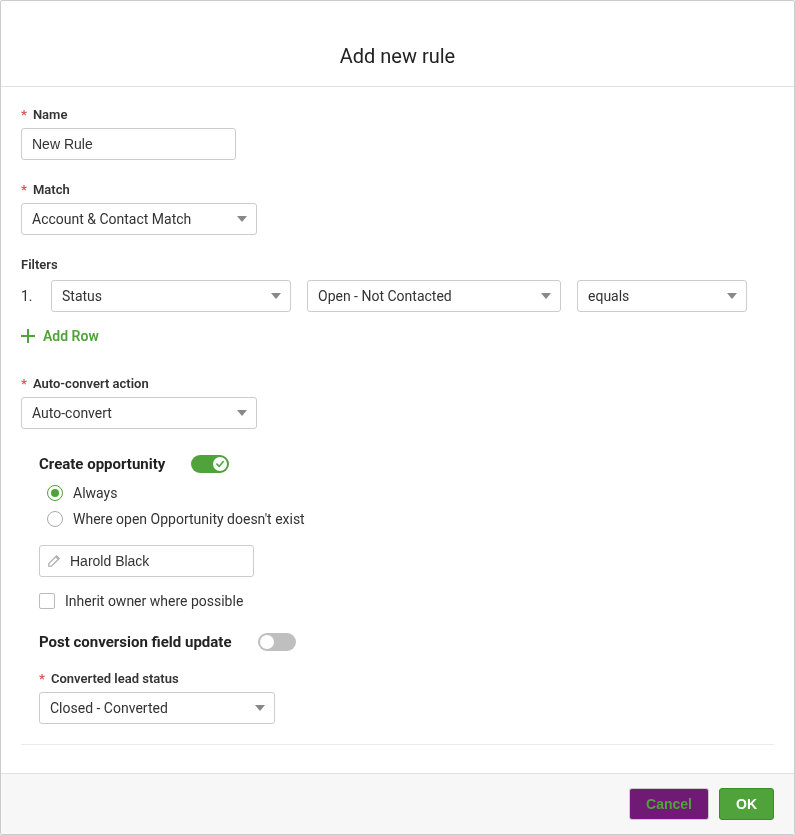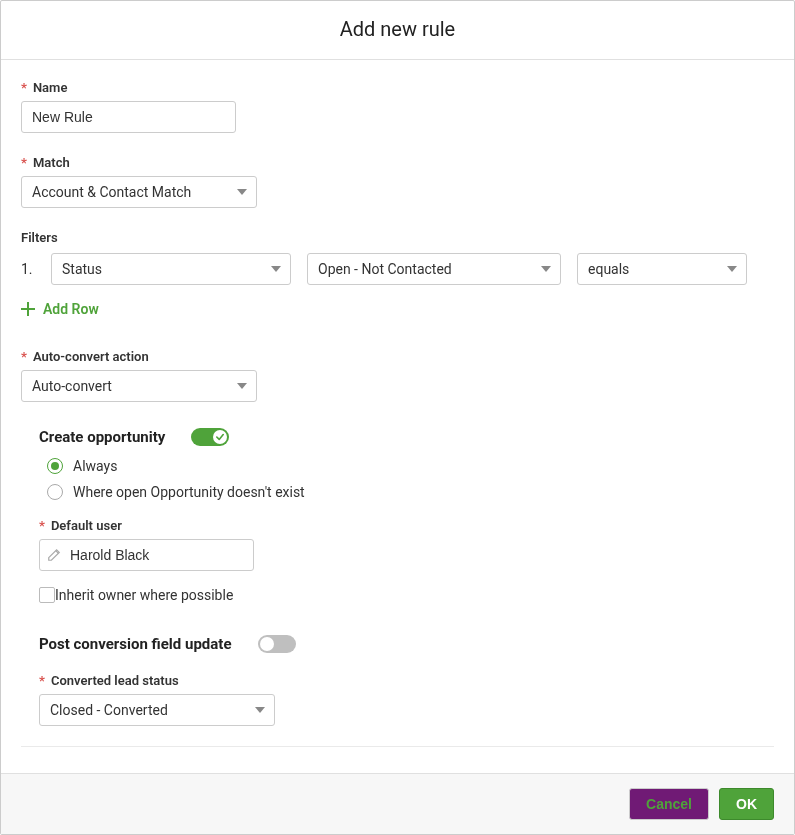--- a/index.html
+++ b/index.html
@@ -1,19 +1,19 @@
 <!DOCTYPE html>
 <html><head>
 <meta charset="utf-8">
 <style>
   * { box-sizing: border-box; }
   html, body { margin: 0; padding: 0; font-family: -apple-system, BlinkMacSystemFont, "Segoe UI", Roboto, Helvetica, Arial, sans-serif; font-size: 14px; color: #333; background: #fff; }
   .modal { width: 795px; height: 835px; border: 1px solid #ccc; border-radius: 2px; display: flex; flex-direction: column; position: relative; box-shadow: 0 0 0 1px rgba(0,0,0,0.02); background: #fff; }
   .modal-header { text-align: center; padding: 16px 0 18px 0; border-bottom: 1px solid #e0e0e0; }
-  .modal-title { font-size: 20px; font-weight: 400; color: #222; }
+  .modal-title { font-size: 20px; font-weight: 400; color: #222; margin-top: 27px; }
   .modal-body { padding: 20px 20px 10px 20px; flex: 1; overflow: auto; }
   .field-label { font-weight: 600; color: #333; font-size: 13px; margin-bottom: 6px; }
   .required::before { content: "*"; color: #d9534f; margin-right: 6px; font-weight: 700; }
   .section-label { font-weight: 600; font-size: 13px; color: #333; margin-bottom: 8px; }
   .text-input {
     width: 215px; height: 32px; padding: 4px 10px; border: 1px solid #ccc; border-radius: 3px; font-size: 14px; color: #333; background: #fff;
   }
   .text-input.with-icon { padding-left: 30px; }
   .field-group { margin-bottom: 22px; }
   .select-wrap { position: relative; display: inline-block; }
@@ -47,21 +47,21 @@
   .radio-row { display: flex; align-items: center; gap: 10px; margin-bottom: 10px; padding-left: 8px; }
   .radio-outer { width: 16px; height: 16px; border: 1px solid #aaa; border-radius: 50%; display: inline-flex; align-items: center; justify-content: center; cursor: pointer; }
   .radio-outer.selected { border-color: #4fa33a; }
   .radio-inner { width: 8px; height: 8px; border-radius: 50%; background: #4fa33a; }
   .radio-label { font-size: 14px; color: #333; }
 
   .input-with-icon-wrap { position: relative; width: 236px; }
   .input-with-icon-wrap .pencil-icon { position: absolute; left: 8px; top: 50%; transform: translateY(-50%); color: #999; }
   .input-with-icon-wrap .pencil-icon svg { display: block; }
 
-  .checkbox-row { display: flex; align-items: flex-start; margin-top: 16px; margin-bottom: 12px; }
+  .checkbox-row { display: flex; align-items: flex-start; gap: 10px; margin-top: 16px; margin-bottom: 4px; }
   .checkbox-box { width: 16px; height: 16px; border: 1px solid #bbb; border-radius: 2px; background: #fff; cursor: pointer; }
   .checkbox-label { font-size: 14px; color: #333; }
 
   .divider { border: none; border-top: 1px solid #eaeaea; margin: 20px 0 0 0; }
 
   .modal-footer { border-top: 1px solid #e0e0e0; background: #f7f7f7; padding: 14px 20px; display: flex; justify-content: flex-end; gap: 10px; }
   .btn { height: 32px; padding: 0 16px; border-radius: 3px; font-size: 14px; font-weight: 600; cursor: pointer; display: inline-flex; align-items: center; justify-content: center; }
   .btn-secondary { background: #701a75; border: 1px solid #ccc; color: #4fa33a; }
   .btn-primary { background: #4fa33a; border: 1px solid #3d8a2c; color: #fff; min-width: 52px; }
 </style>
@@ -189,21 +189,20 @@
           </span>
         <span class="radio-label">Always</span>
       </div>
       <div class="radio-row">
         <span class="radio-outer"></span>
         <span class="radio-label">Where open Opportunity doesn't exist</span>
       </div>
 
       
       <div class="field-group" style="margin-top:18px; margin-bottom:0;">
-        <div class="field-label required">Default user</div>
         <div class="input-with-icon-wrap">
           <span class="pencil-icon">
             <svg width="14" height="14" viewBox="0 0 16 16">
                 <path d="M2 11 L11 2 L14 5 L5 14 L2 14 Z" fill="none" stroke="#aaa" stroke-width="1.4"></path>
                 <path d="M10 3 L13 6" stroke="#aaa" stroke-width="1.4"></path>
               </svg>
           </span>
           <input class="text-input with-icon" type="text" value="Harold Black" style="">
         </div>
       </div>

